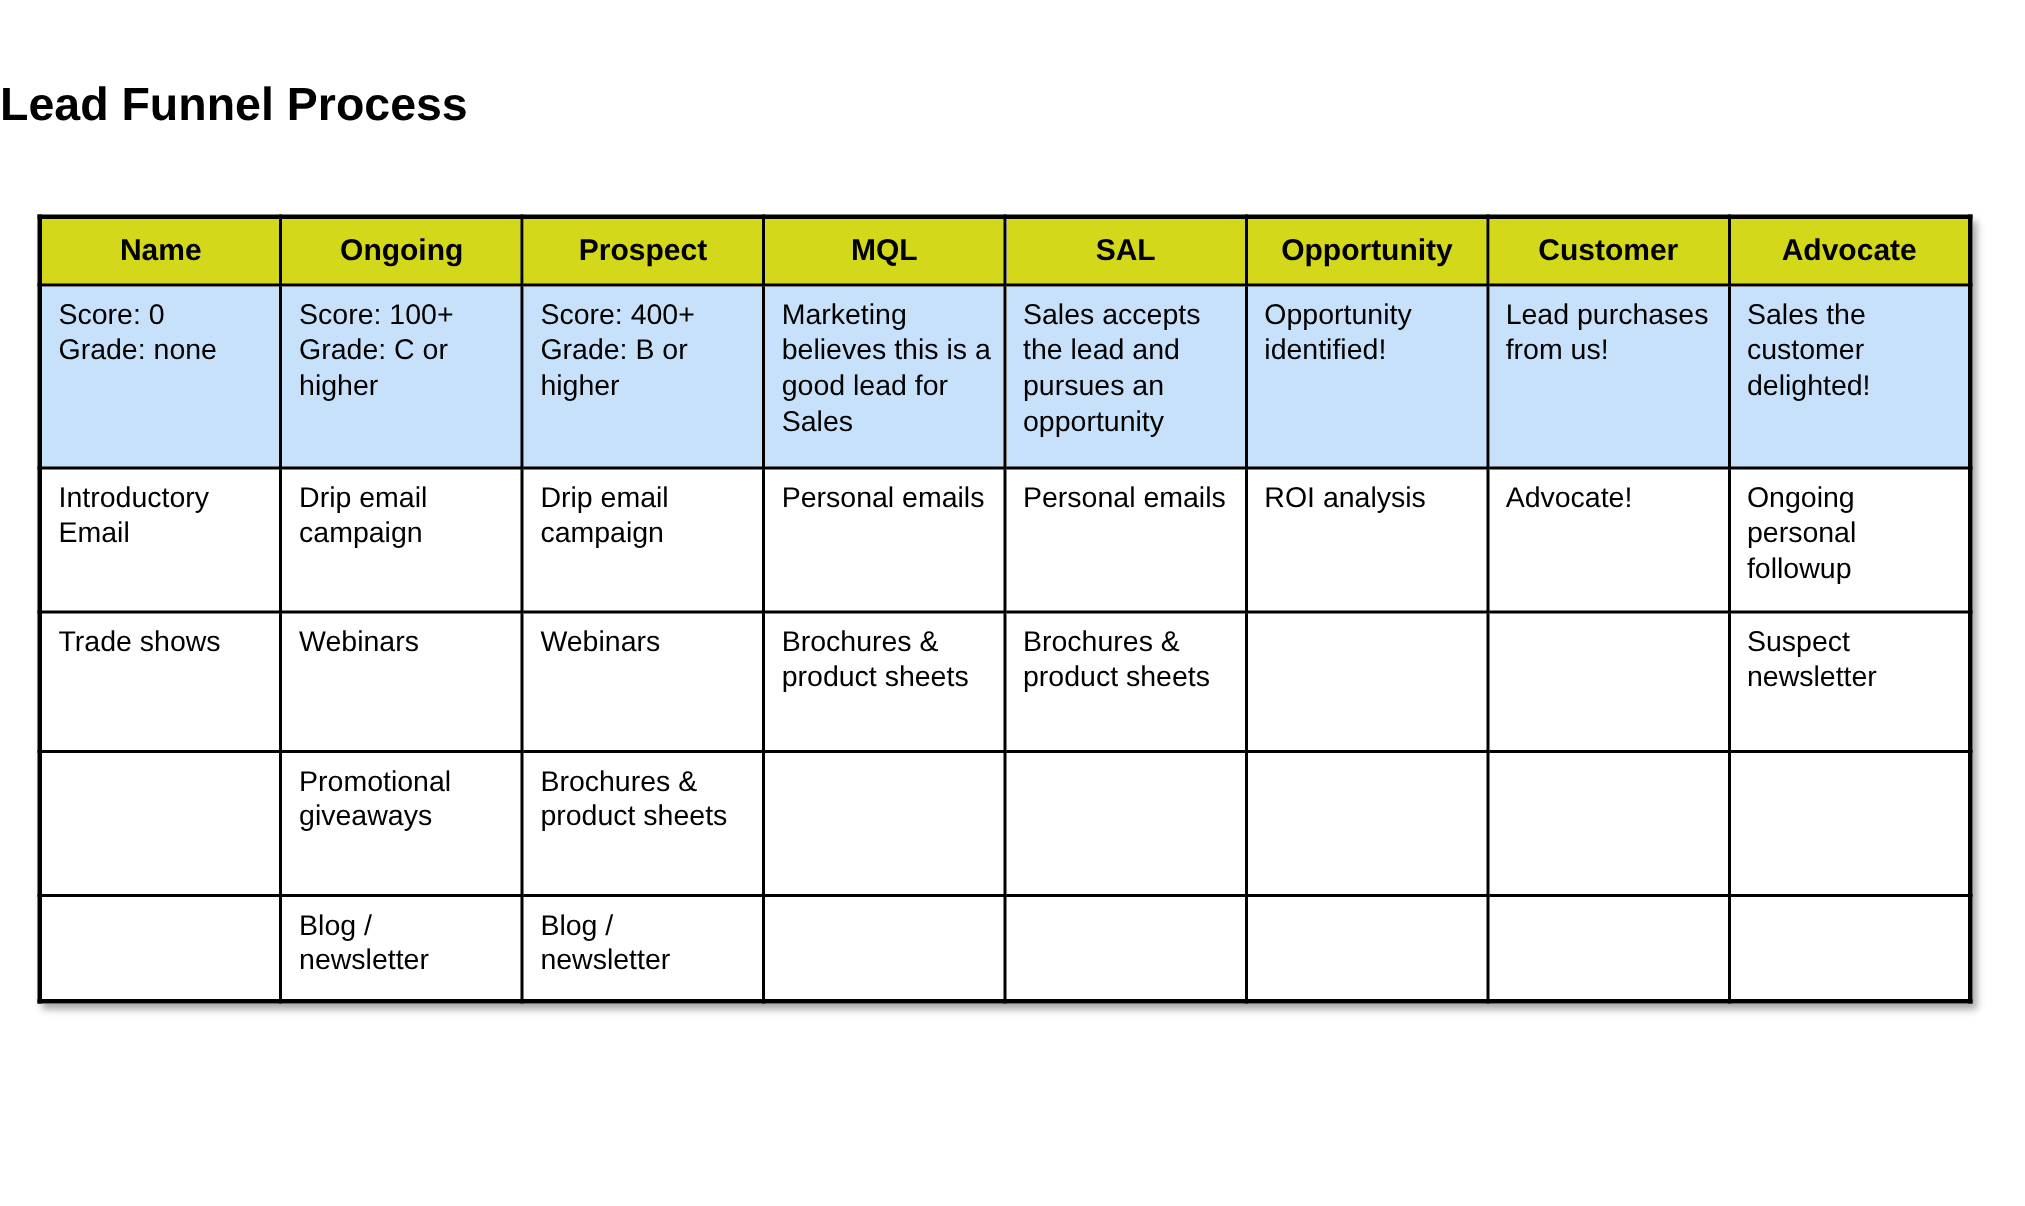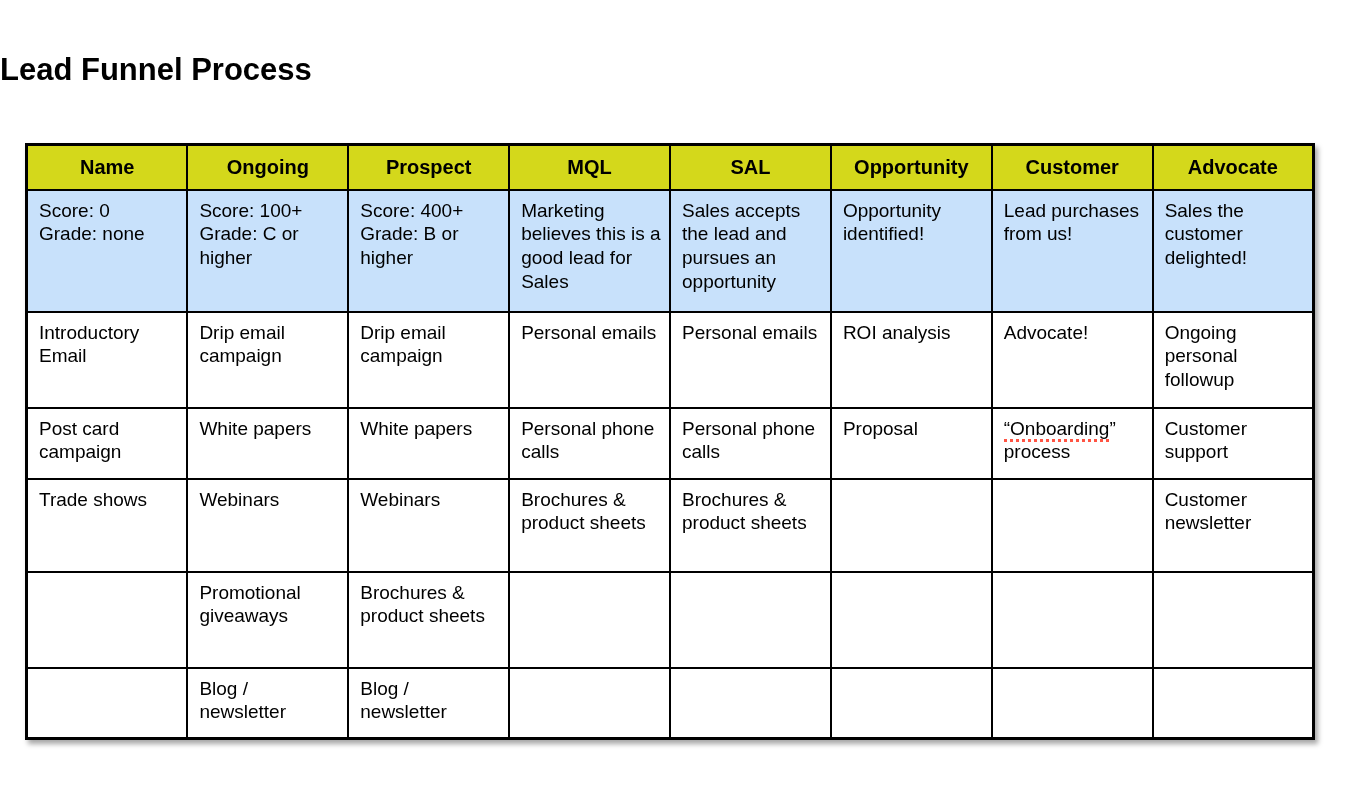--- a/index.html
+++ b/index.html
@@ -109,39 +109,29 @@
         <tr class="body-row-0">
           <td>Introductory Email</td>
           <td>Drip email campaign</td>
           <td>Drip email campaign</td>
           <td>Personal emails</td>
           <td>Personal emails</td>
           <td>ROI analysis</td>
           <td>Advocate!</td>
           <td>Ongoing personal followup</td>
         </tr>
-        <tr class="body-row-1">
-          <td>Post card campaign</td>
-          <td>White papers</td>
-          <td>White papers</td>
-          <td>Personal phone calls</td>
-          <td>Personal phone calls</td>
-          <td>Proposal</td>
-          <td><span class="squiggle">“Onboarding</span>” process</td>
-          <td>Customer support</td>
-        </tr>
         <tr class="body-row-2">
           <td>Trade shows</td>
           <td>Webinars</td>
           <td>Webinars</td>
           <td>Brochures &amp; product sheets</td>
           <td>Brochures &amp; product sheets</td>
           <td></td>
           <td></td>
-          <td>Customer newsletter</td>
+          <td>Suspect newsletter</td>
         </tr>
         <tr class="body-row-3">
           <td></td>
           <td>Promotional giveaways</td>
           <td>Brochures &amp; product sheets</td>
           <td></td>
           <td></td>
           <td></td>
           <td></td>
           <td></td>

